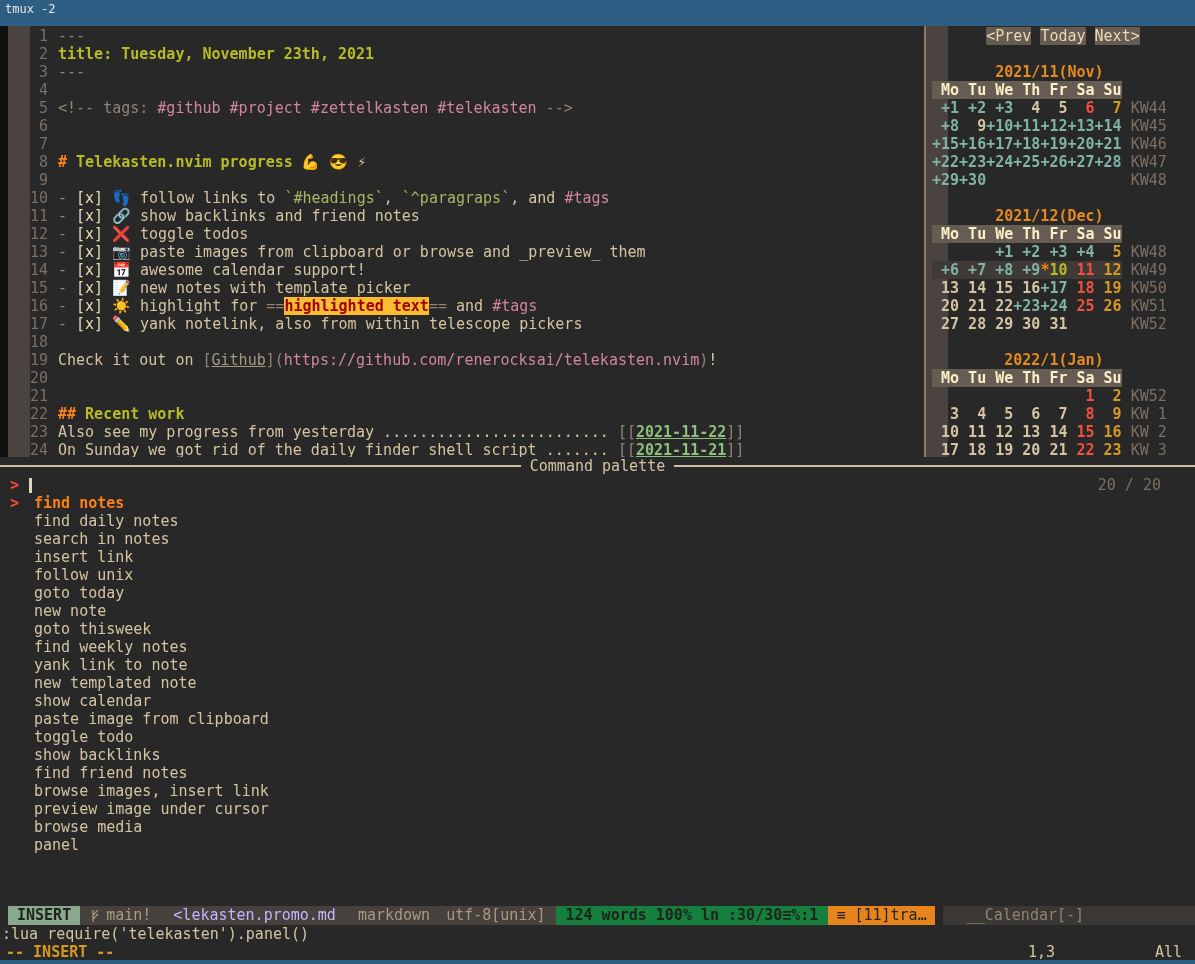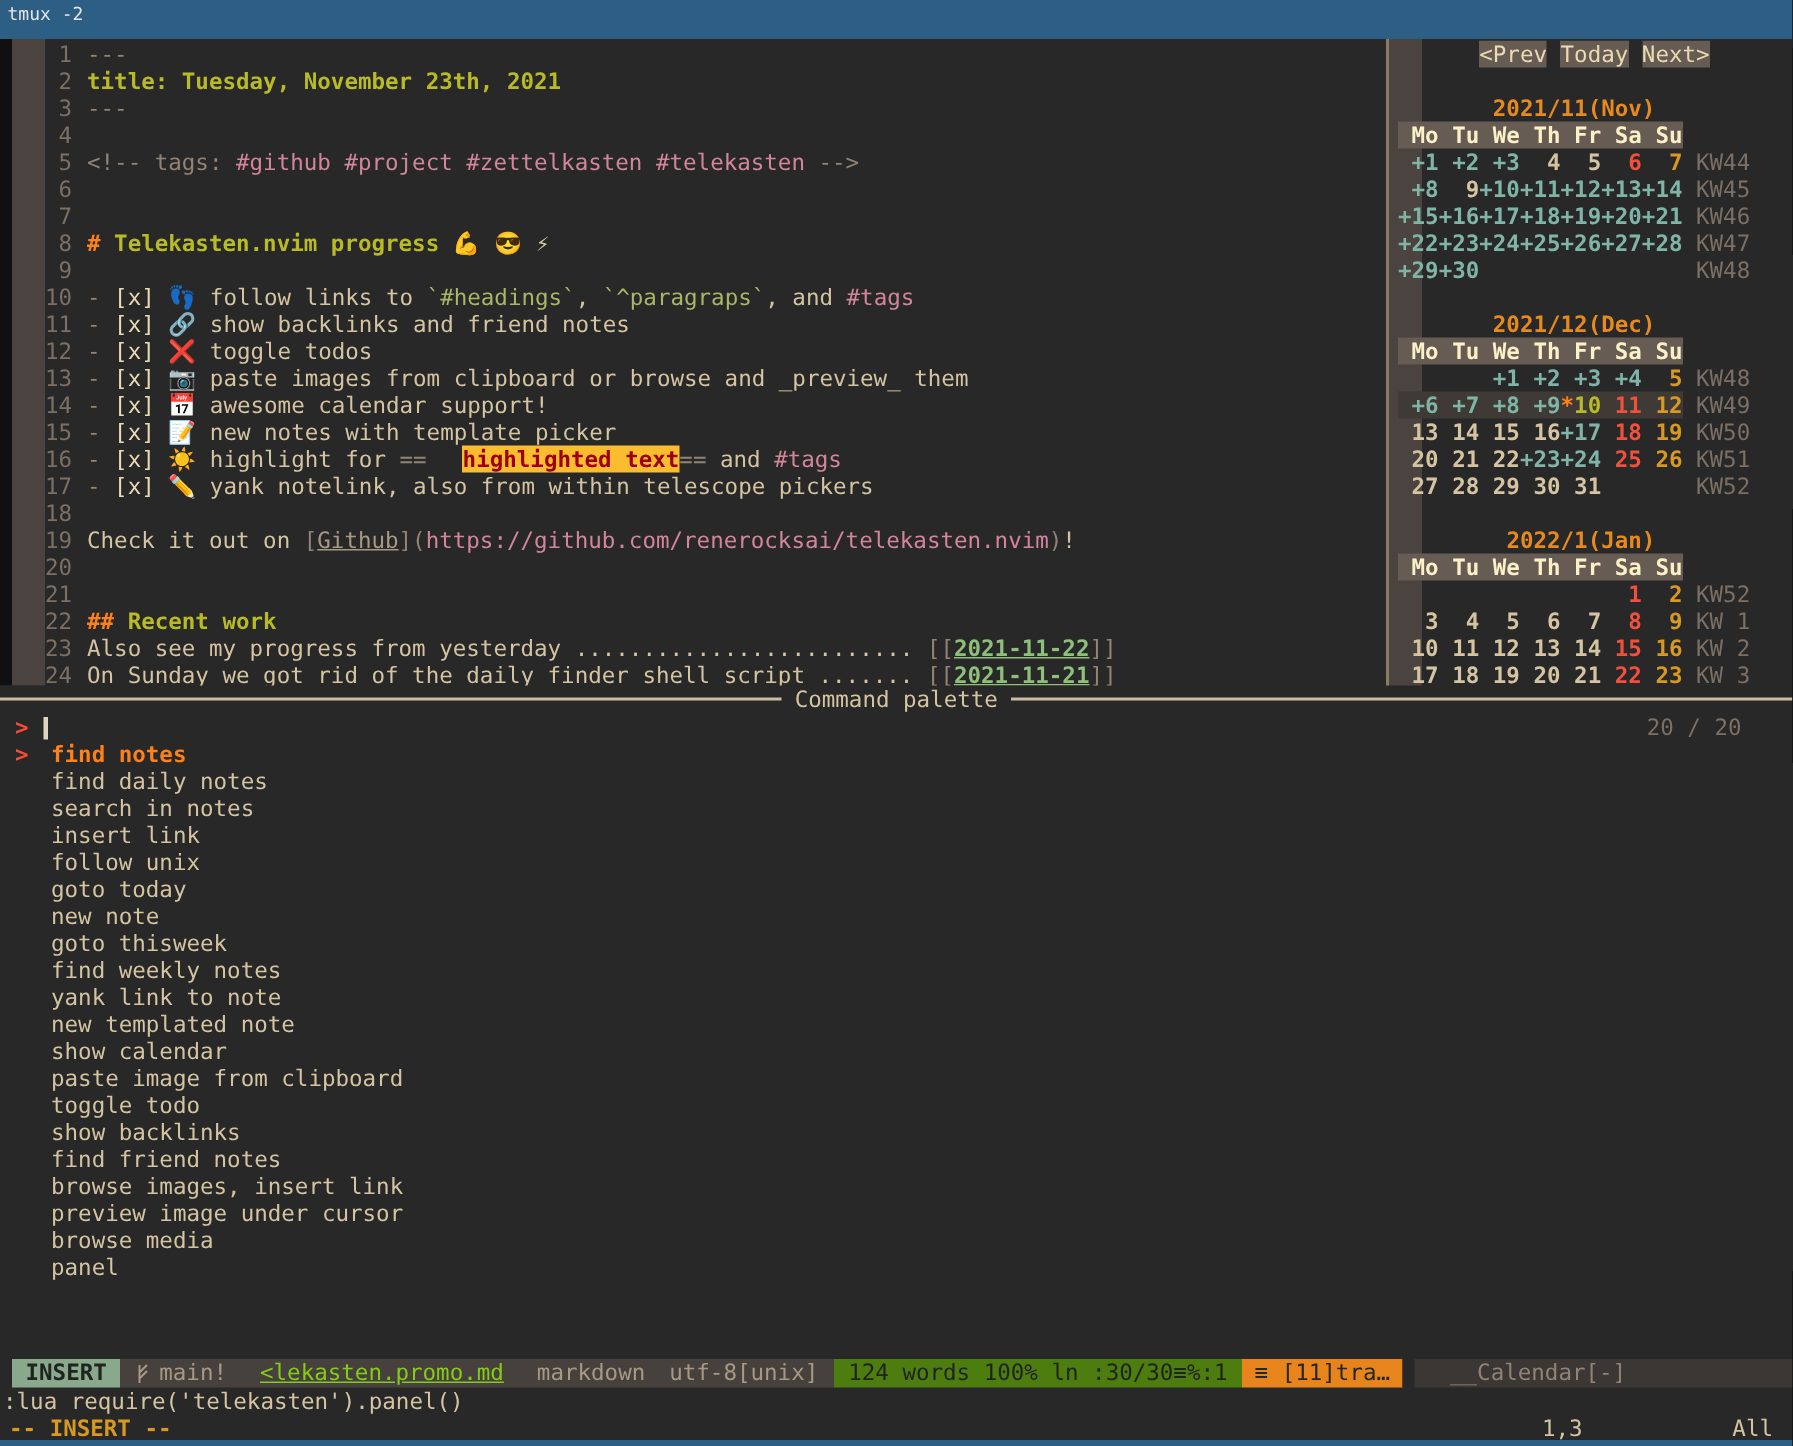--- a/index.html
+++ b/index.html
@@ -25,21 +25,21 @@
   .c-text { color:#d5c4a1; }
   .c-punct { color:#928374; }
   .c-title { color:#b8bb26; font-weight:bold; }
   .c-h { color:#fe8019; font-weight:bold; }
   .c-tag { color:#d3869b; }
   .c-code { color:#a9b665; }
   .c-link { color:#8ec07c; font-weight:bold; text-decoration:underline; }
   .c-url { color:#d3869b; }
   .c-gref { color:#a89984; text-decoration:underline; }
   .c-check { color:#ebdbb2; }
-  .c-mark { background:#fabd2f; color:#9d0006; font-weight:bold;margin-left:24px; }
+  .c-mark { background:#fabd2f; color:#9d0006; font-weight:bold; }
   .c-emoji { color:#d5c4a1; }
 
   
   .vsep { position:absolute; top:0; left:924px; width:2px; height:431px; background:#8a7c64; }
   .calbar { position:absolute; top:0; left:926px; width:22px; height:431px; background:#4a4340; }
   .cal { position:absolute; top:1px; left:932px; width:237px; height:430px; overflow:hidden; }
   .cline { height:18px; white-space:pre; font-weight:bold; color:#d5c4a1; }
   .k-btn { background:#665c54; color:#ebdbb2; font-weight:normal; }
   .k-header { background:#665c54; color:#fbf1c7; }
   .k-mtitle { color:#e78a1e; }
@@ -66,25 +66,25 @@
   .sel-label { position:absolute; left:34px; color:#fe8019; font-weight:bold; white-space:pre; }
   .pal-items { position:absolute; top:486px; left:34px; }
   .pitem { height:18px; color:#d5c4a1; white-space:pre; }
 
   
   .statusline { position:absolute; top:880px; left:0; right:0; height:19px; background:#282828;
                 display:flex; align-items:stretch; line-height:19px; }
   .sl-pad8 { width:8px; background:#282828; }
   .sl-a { background:#8aa98c; color:#20241f; font-weight:bold; padding:0 9px; }
   .sl-b { background:#46413d; color:#a89984; padding:0 10px; display:flex; align-items:center; white-space:pre; }
-  .sl-b .file { color:#84cc16;text-decoration:underline; }
+  .sl-b .file { color:#c4b5fd; }
   .sl-b .spc20 { display:inline-block; width:22px; }
   .sl-b .spc14 { display:inline-block; width:16px; }
   .sl-branch-icon { margin-right:6px; display:inline-flex; align-items:center; }
-  .sl-c { background:#4d7c0f; color:#20241f; font-weight:normal; padding:0 10px; white-space:pre; }
+  .sl-c { background:#15803d; color:#20241f; font-weight:bold; padding:0 10px; white-space:pre; }
   .sl-d { background:#e8841c; color:#262626; font-weight:normal; padding:0 8px; white-space:pre; }
   .sl-gap { width:8px; background:#282828; }
   .sl-e { flex:1; background:#3a3734; color:#928374; padding-left:24px; white-space:pre; }
 
   
   .cmdline { position:absolute; top:899px; left:0; right:0; height:18px; padding-left:2px; color:#d5c4a1; white-space:pre; }
   .modeline { position:absolute; top:917px; left:0; right:0; height:18px; }
   .mode-flag { position:absolute; left:6px; color:#d79921; font-weight:bold; white-space:pre; }
   .ruler { position:absolute; left:1028px; color:#d5c4a1; }
   .scrollpos { position:absolute; right:13px; color:#d5c4a1; }

